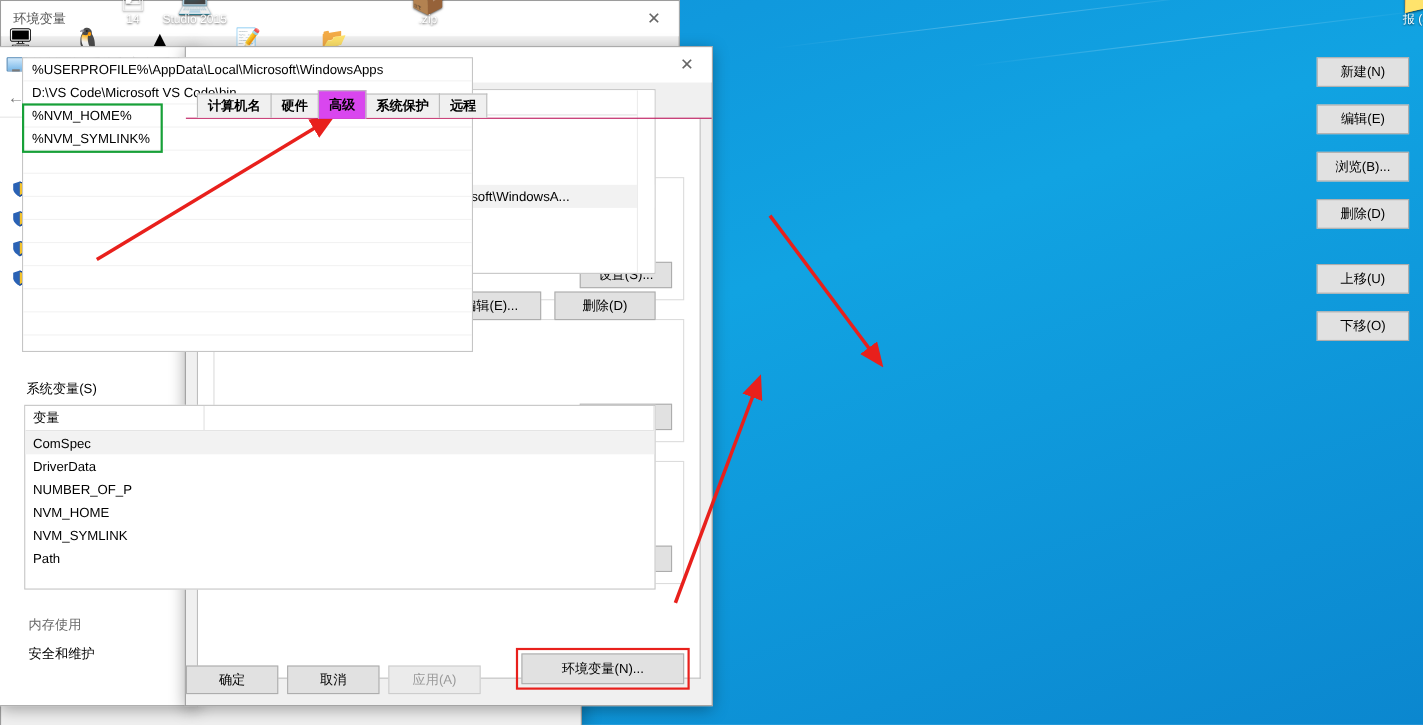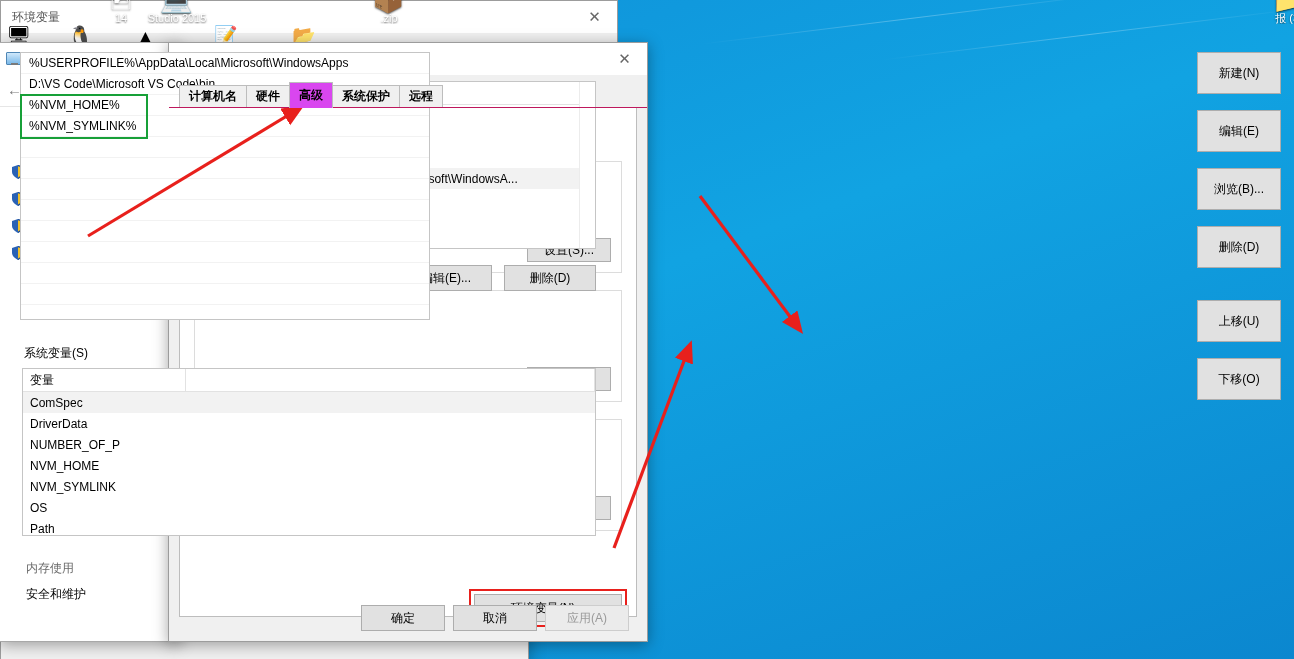--- a/index.html
+++ b/index.html
@@ -76,21 +76,21 @@
   .gbox-desc { font-size:12px; margin-left:4px; }
   .btn { background:#e1e1e1; border:1px solid #adadad; height:24px; min-width:84px;
     font-size:12px; display:inline-flex; align-items:center; justify-content:center;
     padding:0 10px; color:#000; font-family:inherit; }
   .btn.disabled { color:#9a9a9a; background:#ebebeb; border-color:#cdcdcd; }
   .gbox .btn { position:absolute; right:10px; bottom:10px; }
   .envbtn-wrap { position:absolute; right:14px; top:486px; }
   #envbtn { width:148px; height:28px; }
   .redbox { outline:2px solid #e8201c; outline-offset:3px; }
   .sp-footer { position:absolute; left:0; bottom:10px; width:100%; display:flex;
-    justify-content:flex-end; gap:8px; padding-right:18px; }
+    justify-content:flex-start; gap:8px; padding-right:18px; }
   .sp-footer .btn { width:76px; height:26px; }
 
   
   #envwin { left:643px; top:0; width:618px; height:337px; background:#f0f0f0;
     border:1px solid #9c9c9c; }
   .sect-label { font-size:12px; margin:0 0 6px 2px; }
   .sect { position:absolute; }
   .grid { background:#fff; border:1px solid #c5c5c5; position:relative; overflow:hidden; }
   .ghead { display:flex; height:23px; background:#fff; border-bottom:1px solid #e2e2e2; }
   .ghead div { display:flex; align-items:center; padding-left:7px; font-size:12px;
@@ -107,21 +107,21 @@
   .redbox2 { position:absolute; border:2px solid #e8201c; pointer-events:none; }
 
   
   #editwin { left:765px; top:334px; width:529px; height:325px; background:#f0f0f0;
     border:1px solid #9c9c9c; box-shadow:0 3px 16px rgba(0,0,0,.32); }
   .elist { position:absolute; left:20px; top:52px; width:410px; height:268px;
     background:#fff; border:1px solid #c5c5c5; overflow:hidden; }
   .erow { height:21px; display:flex; align-items:center; padding-left:8px; font-size:12px;
     border-bottom:1px solid #f2f2f2; white-space:nowrap; overflow:hidden; }
   .ebtns { position:absolute; right:15px; top:52px; width:82px; }
-  .ebtns .btn { width:82px; height:42px; display:flex; margin-bottom:16px; }
+  .ebtns .btn { width:82px; height:27px; display:flex; margin-bottom:16px; }
   .ebtns .gap { margin-bottom:32px; }
 
   
   .arrow-svg { position:absolute; left:0; top:0; width:1294px; height:659px;
     pointer-events:none; }
 </style>
 </head>
 <body>
 
 <div id="desktop">
@@ -326,23 +326,20 @@
       <div class="grow">
         <span class="gc-name">NUMBER_OF_P</span>
       </div>
       <div class="grow">
         <span class="gc-name">NVM_HOME</span>
       </div>
       <div class="grow">
         <span class="gc-name">NVM_SYMLINK</span>
       </div>
       <div class="grow">
-        <span class="gc-name">OS</span>
-      </div>
-      <div class="grow">
         <span class="gc-name">Path</span>
       </div>
     </div>
   </div>
 
   <div class="greenbox" style="left:23px;top:105px;width:283px;height:44px;"></div>
   <div class="redbox2" style="left:23px;top:172px;width:46px;height:23px;"></div>
 </div>
 
 <div id="editwin">

